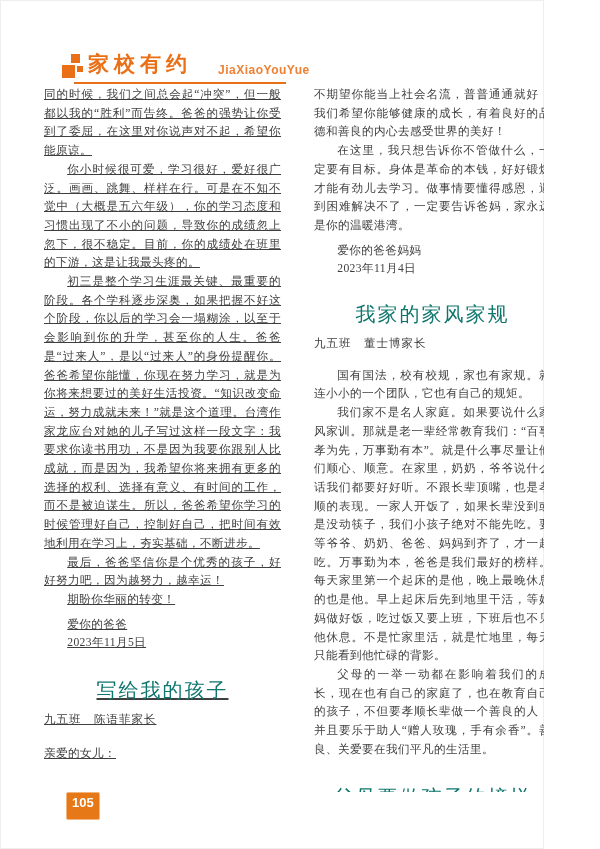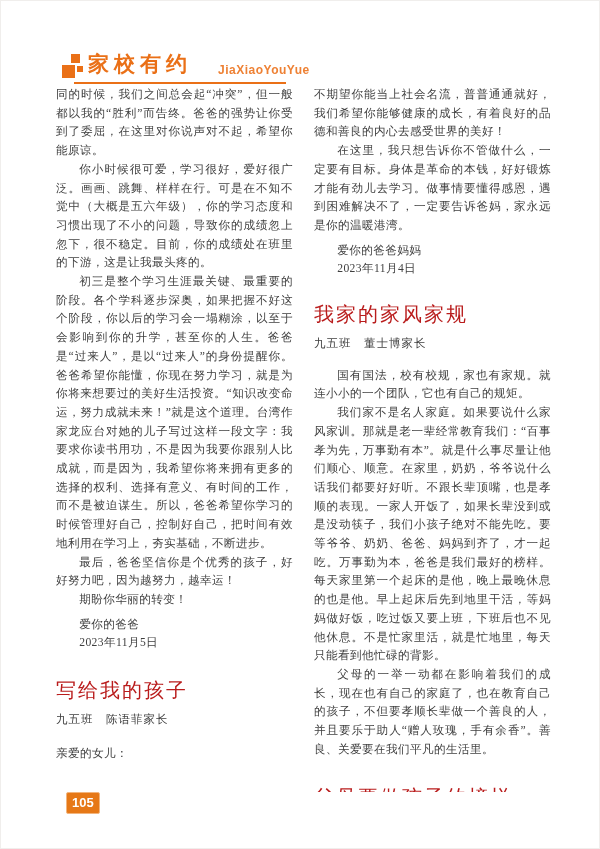--- a/index.html
+++ b/index.html
@@ -1,17 +1,17 @@
 <!DOCTYPE html>
 <html><head>
 <meta charset="utf-8">
 <style>
   html,body{margin:0;padding:0;background:#ffffff;}
   .page{
-    position:relative; width:600px; height:849px; background:#fff;
+    position:relative; width:544px; height:849px; background:#fff;
     font-family:"Liberation Serif", serif; color:#3f3f3f; overflow:hidden;
     box-shadow:inset 0 0 0 1px #f0eeec;
   }
   
   .header{position:absolute;left:60px;top:48px;width:490px;height:40px;}
   .logo-mark{position:absolute;left:2px;top:6px;width:22px;height:26px;}
   .logo-mark .sq{position:absolute;background:#ea7017;}
   .logo-mark .sq1{width:9px;height:9px;left:9px;top:0;}
   .logo-mark .sq2{width:13px;height:13px;left:0;top:11px;}
   .logo-mark .sq3{width:6px;height:6px;left:15px;top:12px;}
@@ -23,37 +23,37 @@
     position:absolute;left:158px;top:15px;font-size:12px;font-weight:bold;
     color:#ee8134;font-family:"Liberation Sans",sans-serif;letter-spacing:.5px;
   }
   .header-rule{position:absolute;left:14px;top:34px;width:212px;height:2px;background:#ea7017;}
   
   .col{
     position:absolute;top:86px;width:237px;height:706px;
     font-size:11.6px;line-height:18.7px;text-align:justify;overflow:hidden;
     letter-spacing:.4px;
   }
-  .col-left{left:56px;}
+  .col-left{left:44px;text-decoration:underline;}
   .col-right{left:314px;}
   .col p{margin:0;text-indent:2em;}
   .col p.no-indent{text-indent:0;}
   .sig-line{padding-right:12px;text-indent:0;}
   .date-line{text-align:left;padding-right:4px;text-indent:0;}
   .sig-block{margin-top:6px;}
   .art-header{margin-top:24px;margin-bottom:16px;}
   .art-header.tight{margin-top:22px;margin-bottom:14px;}
   .art-title{
-    font-size:20px;letter-spacing:2px;font-weight:400;
-    color:#b91c1c;line-height:26px;white-space:nowrap;
+    text-align:center;font-size:20px;letter-spacing:2px;font-weight:400;
+    color:#0f766e;line-height:26px;white-space:nowrap;
   }
   .art-byline{font-size:11.5px;margin-top:7px;letter-spacing:1px;}
   
   .page-num{
-    position:absolute;left:66px;top:792px;min-width:17px;padding:2px 5px 3px;
+    position:absolute;left:66px;top:792px;min-width:17px;padding:2px 5px 9px;
     background:#e67817;color:#fff;font-size:13px;font-weight:bold;
     font-family:"Liberation Sans",sans-serif;text-align:center;border-radius:2px;
     border:1px solid #f2b57e;
   }
 </style>
 </head>
 <body>
 
 <div class="page">
 

